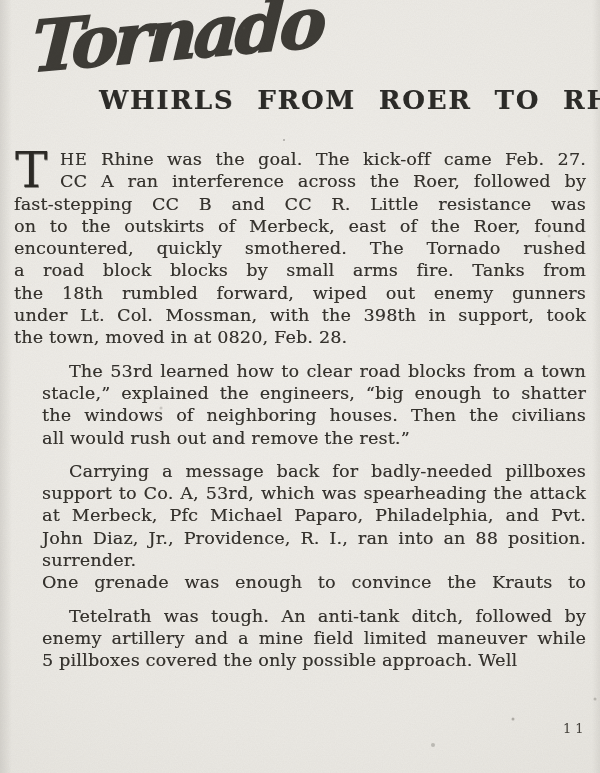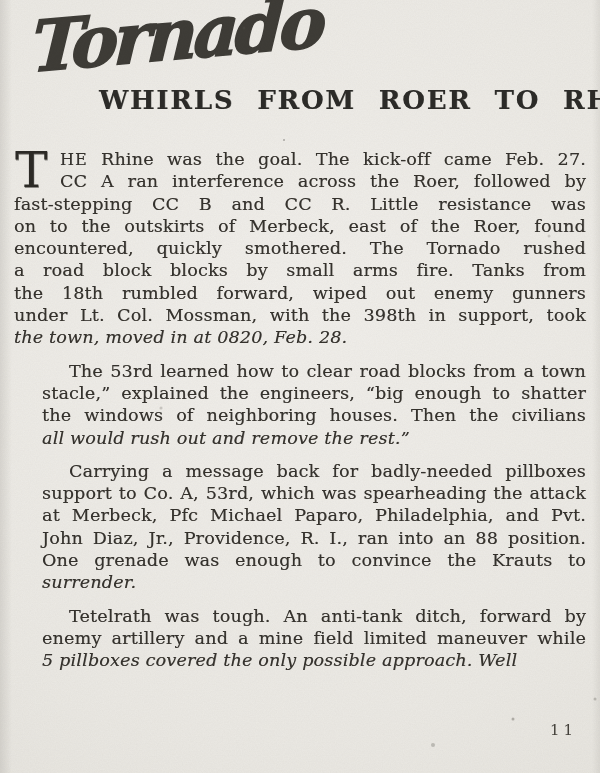--- a/index.html
+++ b/index.html
@@ -65,41 +65,41 @@
     color: #35322d;
     text-shadow: 0.3px 0.3px 0.5px rgba(53,50,45,0.5);
   }
   .para { position: relative; }
   .para + .para { margin-top: 11px; margin-left: 28px; }
   .line {
     height: 22.3px;
     text-align: justify;
     text-align-last: justify;
   }
-  .line.last { text-align-last: left; font-style: italic; }
+  .line.last { text-align-last: left; }
   .line.drop-indent { margin-left: 46px; }
   .line.indent { margin-left: 27px; }
   .dropcap {
     position: absolute;
     left: 1px;
     top: 1px;
     font-size: 49px;
     line-height: 44px;
     color: #2c2a26;
     text-shadow: 0.5px 0.5px 0.6px rgba(44,42,38,0.5);
   }
   .smallcaps {
     font-size: 16px;
     letter-spacing: 1px;
   }
   .page-number {
     position: absolute;
-    left: 550px;
+    left: 563px;
     top: 721px;
-    font-size: 15px;
+    font-size: 13px;
     letter-spacing: 4px;
     color: #45423c;
   }
   .specks {
     position: absolute;
     left: 283px; top: 139px;
     width: 2px; height: 2px;
     border-radius: 50%;
     background: rgba(90,87,80,0.45);
     box-shadow:
@@ -147,25 +147,25 @@
         <div class="line indent">The 53rd learned how to clear road blocks from a town</div>
         <div class="line">stacle,” explained the engineers, “big enough to shatter</div>
         <div class="line">the windows of neighboring houses. Then the civilians</div>
         <div class="line last">all would rush out and remove the rest.”</div>
       </div>
       <div class="para">
         <div class="line indent">Carrying a message back for badly-needed pillboxes</div>
         <div class="line">support to Co. A, 53rd, which was spearheading the attack</div>
         <div class="line">at Merbeck, Pfc Michael Paparo, Philadelphia, and Pvt.</div>
         <div class="line">John Diaz, Jr., Providence, R. I., ran into an 88 position.</div>
+        <div class="line last">surrender.</div>
         <div class="line">One grenade was enough to convince the Krauts to</div>
-        <div class="line last">surrender.</div>
       </div>
       <div class="para">
-        <div class="line indent">Tetelrath was tough. An anti-tank ditch, forward by</div>
+        <div class="line indent">Tetelrath was tough. An anti-tank ditch, followed by</div>
         <div class="line">enemy artillery and a mine field limited maneuver while</div>
         <div class="line last">5 pillboxes covered the only possible approach. Well</div>
       </div>
     </div>
 
   <div class="page-number">11</div>
 
   <div class="specks"></div>
 
   <svg class="noise" width="600" height="773" xmlns="http://www.w3.org/2000/svg">

